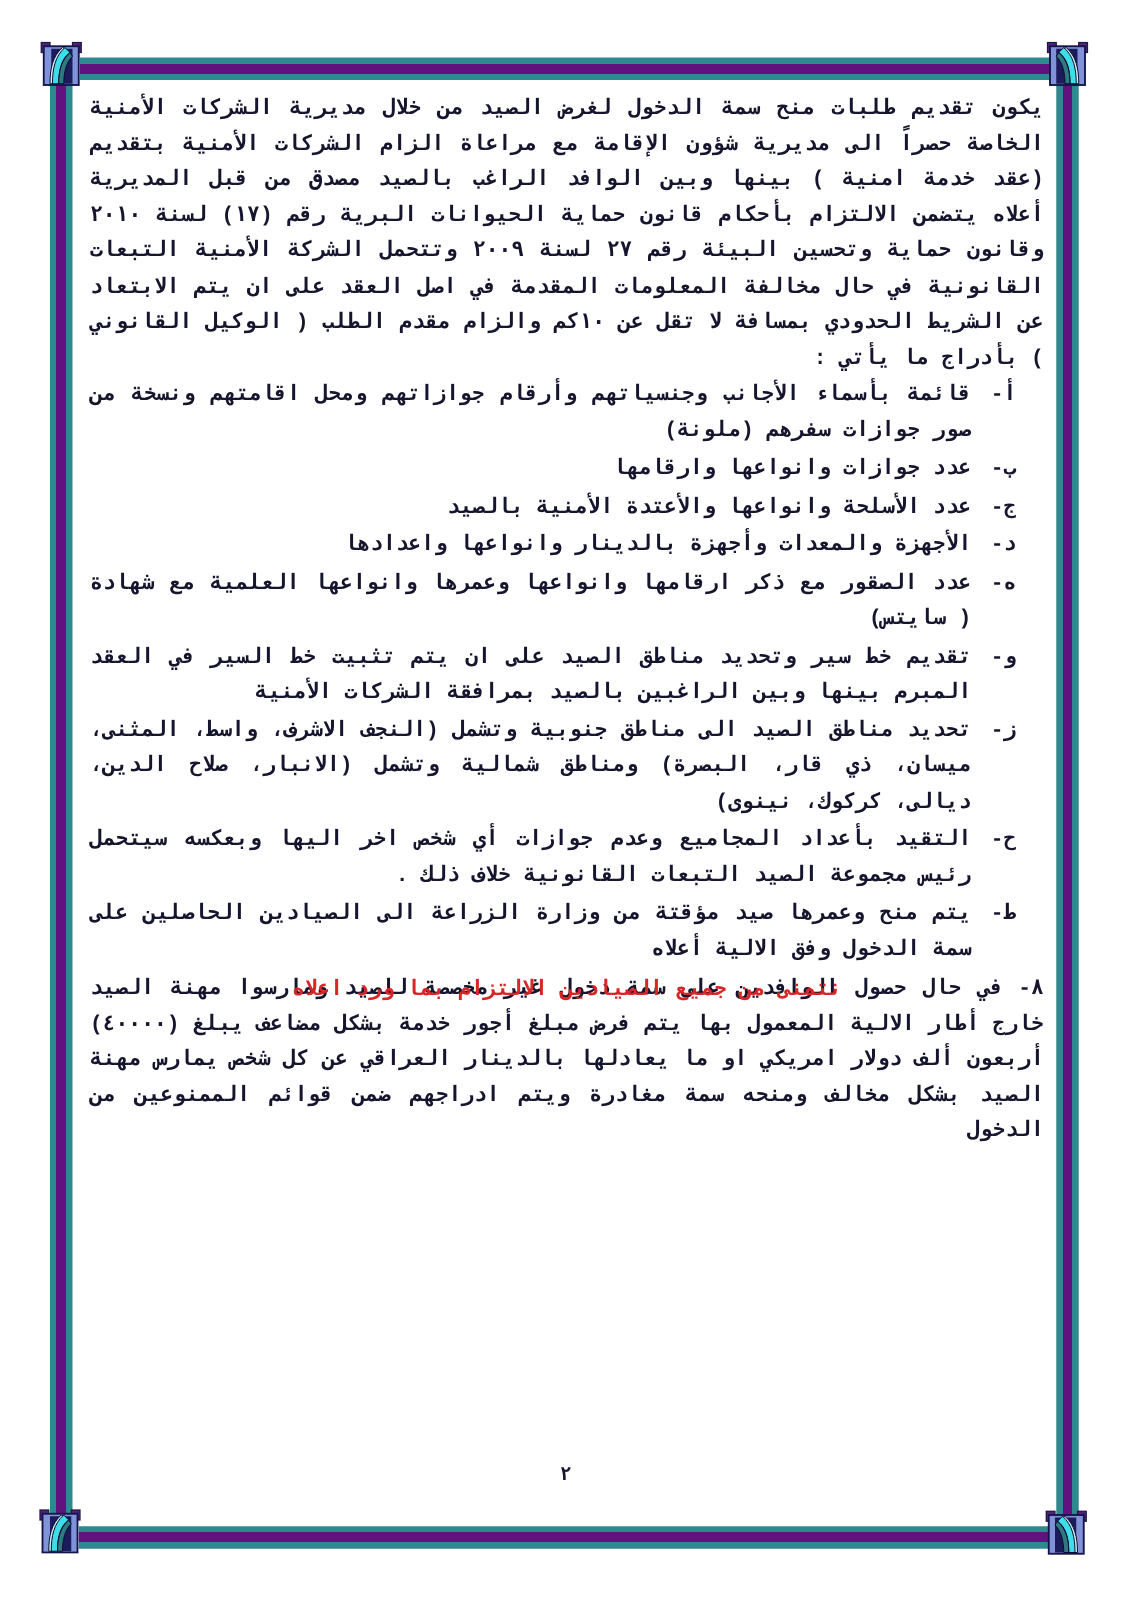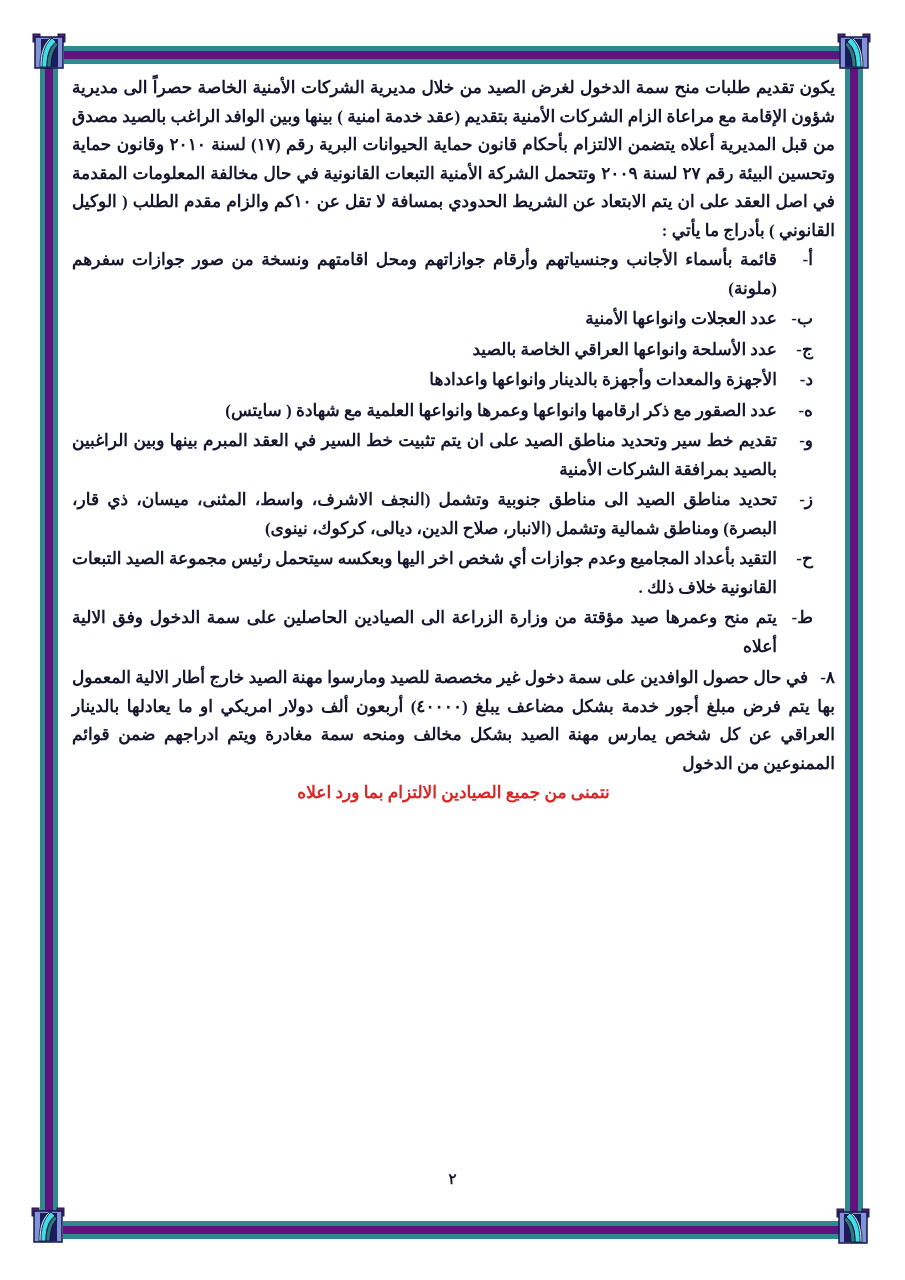--- a/index.html
+++ b/index.html
@@ -7,21 +7,21 @@
     padding: 0;
     background: #ffffff;
   }
   .page {
     position: relative;
     width: 905px;
     height: 1280px;
     background: #ffffff;
     overflow: hidden;
     direction: rtl;
-    font-family: Liberation Serif, serif;
+    font-family: Liberation Mono, monospace;
   }
   
   .band { position: absolute; }
   .band.h {
     height: 18px;
     background: linear-gradient(to bottom,
       #2e8a8e 0px, #2e8a8e 5px,
       #62127e 5px, #62127e 13px,
       #2e8a8e 13px, #2e8a8e 18px);
   }
@@ -164,25 +164,25 @@
 
     <p class="intro">يكون تقديم طلبات منح سمة الدخول لغرض الصيد من خلال مديرية الشركات الأمنية الخاصة حصراً الى مديرية شؤون الإقامة مع مراعاة الزام الشركات الأمنية بتقديم (عقد خدمة امنية ) بينها وبين الوافد الراغب بالصيد مصدق من قبل المديرية أعلاه يتضمن الالتزام بأحكام قانون حماية الحيوانات البرية رقم (١٧) لسنة ٢٠١٠ وقانون حماية وتحسين البيئة رقم ٢٧ لسنة ٢٠٠٩ وتتحمل الشركة الأمنية التبعات القانونية في حال مخالفة المعلومات المقدمة في اصل العقد على ان يتم الابتعاد عن الشريط الحدودي بمسافة لا تقل عن ١٠كم والزام مقدم الطلب ( الوكيل القانوني ) بأدراج ما يأتي :</p>
 
     <div class="req-list">
       <div class="req-item">
         <span class="marker">أ-</span>
         <span class="item-text">قائمة بأسماء الأجانب وجنسياتهم وأرقام جوازاتهم ومحل اقامتهم ونسخة من صور جوازات سفرهم (ملونة)</span>
       </div>
       <div class="req-item">
         <span class="marker">ب-</span>
-        <span class="item-text">عدد العجلات وانواعها الأمنية</span>
+        <span class="item-text">عدد جوازات وانواعها وارقامها</span>
       </div>
       <div class="req-item">
         <span class="marker">ج-</span>
-        <span class="item-text">عدد الأسلحة وانواعها العراقي الخاصة بالصيد</span>
+        <span class="item-text">عدد الأسلحة وانواعها والأعتدة الأمنية بالصيد</span>
       </div>
       <div class="req-item">
         <span class="marker">د-</span>
         <span class="item-text">الأجهزة والمعدات وأجهزة بالدينار وانواعها واعدادها</span>
       </div>
       <div class="req-item">
         <span class="marker">ه-</span>
         <span class="item-text">عدد الصقور مع ذكر ارقامها وانواعها وعمرها وانواعها العلمية مع شهادة ( سايتس)</span>
       </div>
       <div class="req-item">

